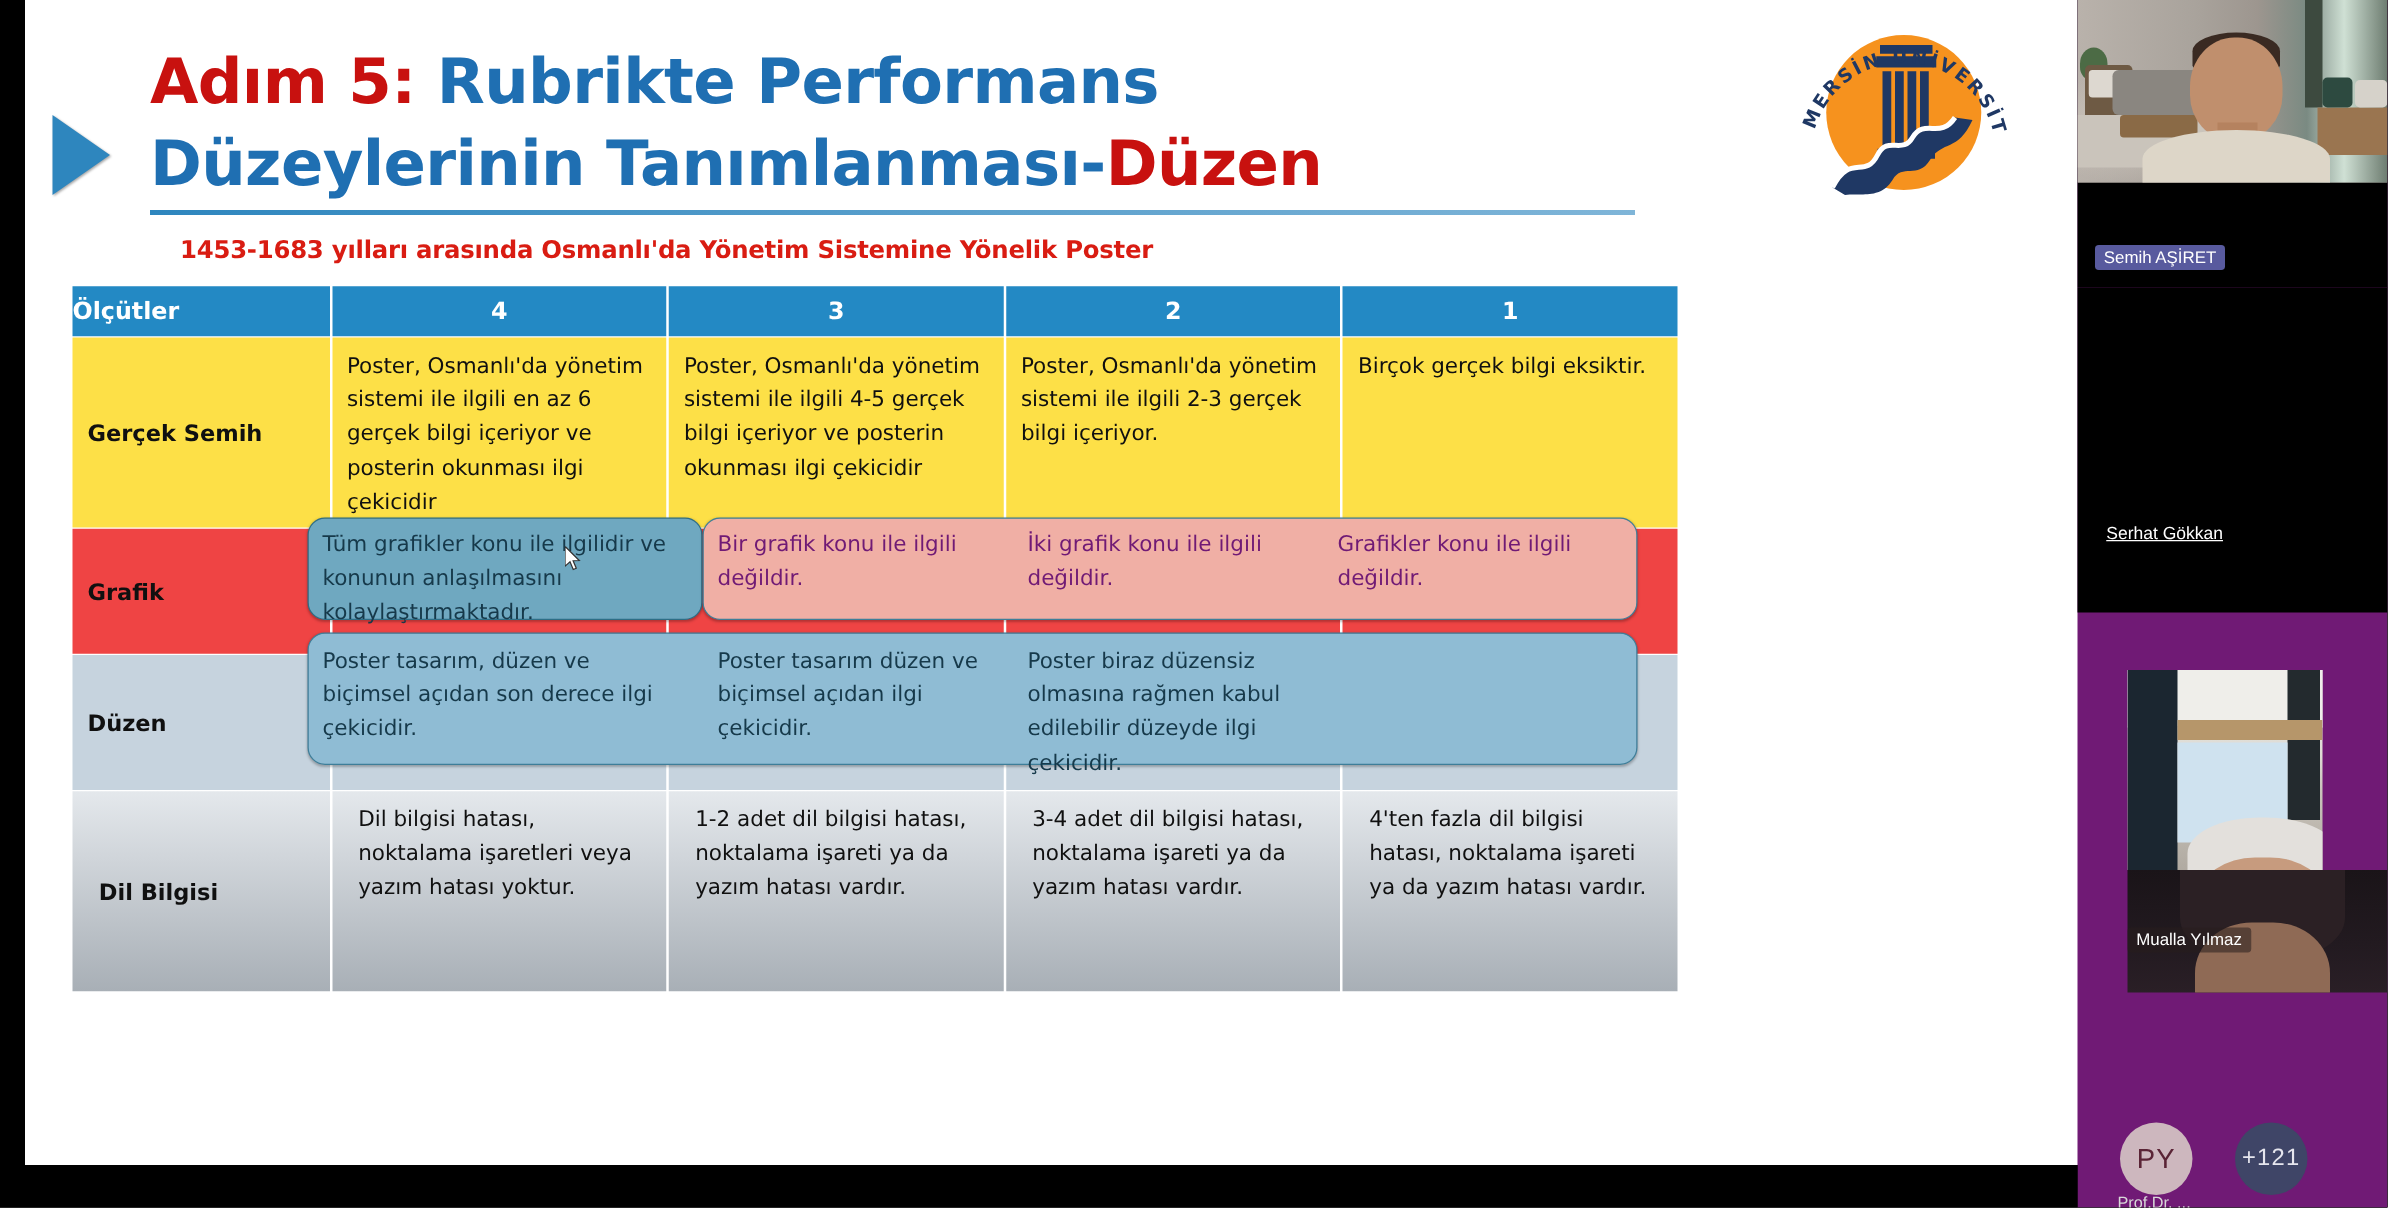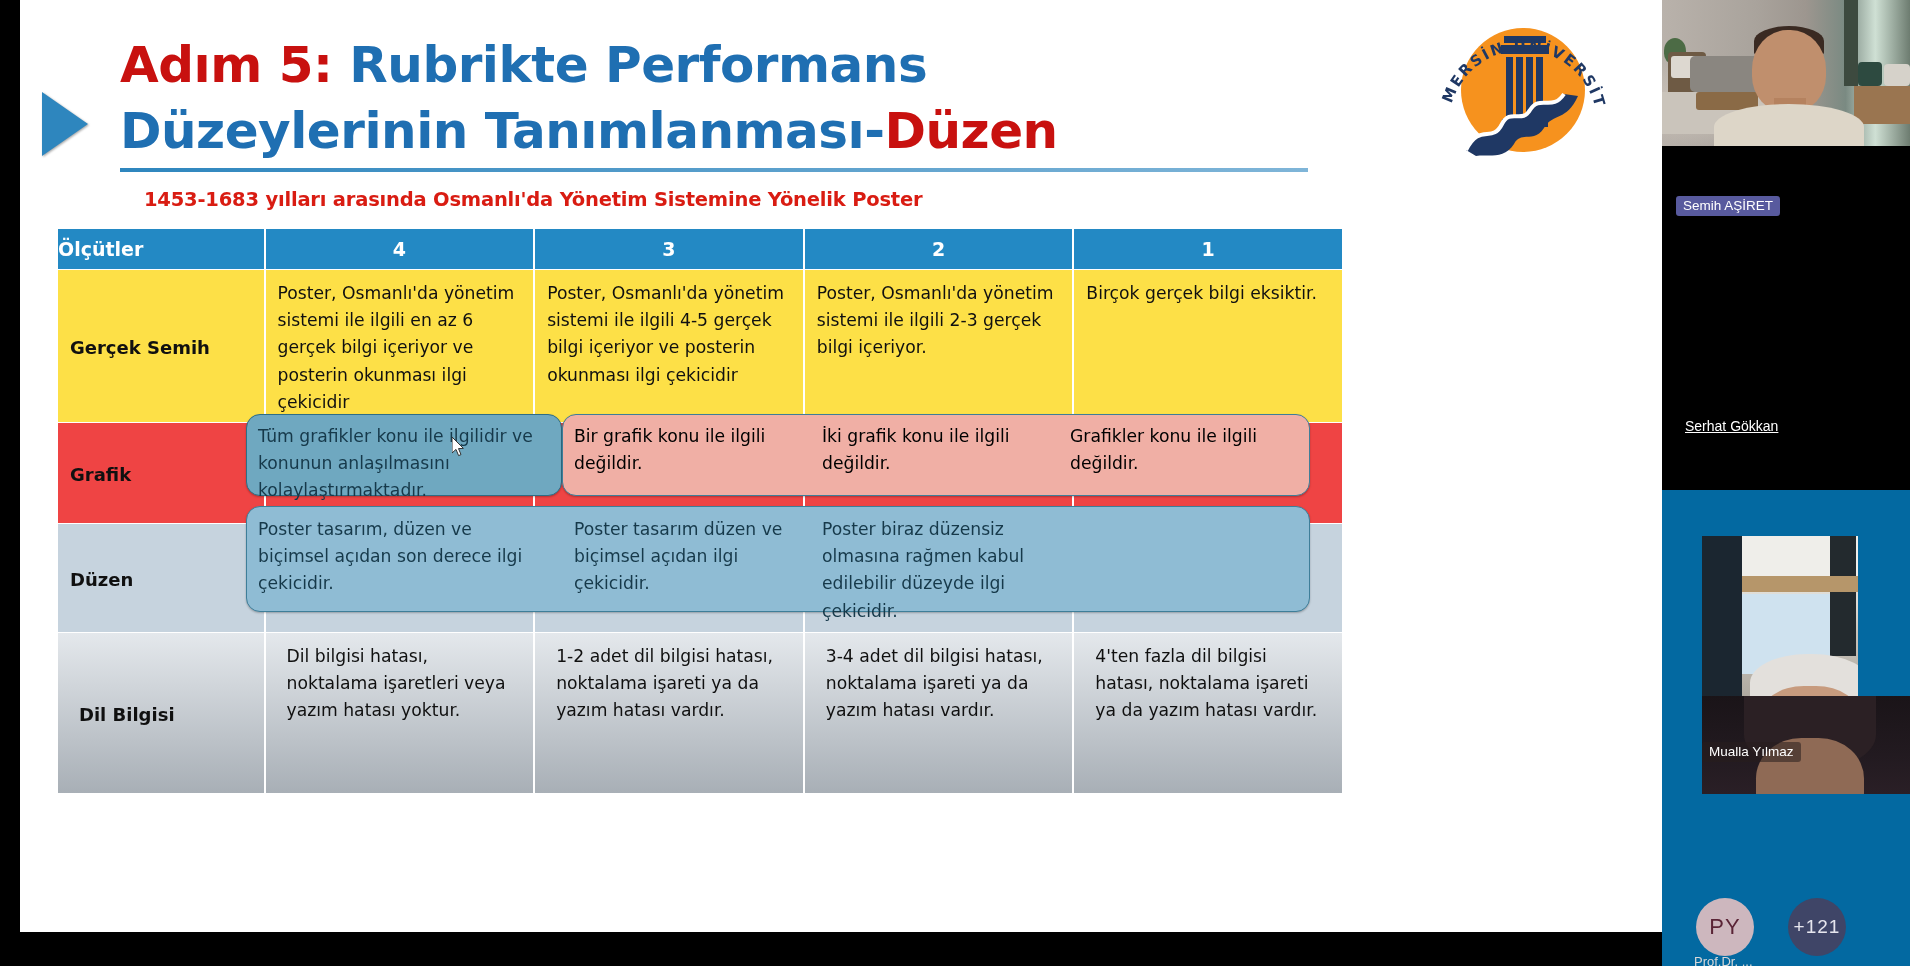--- a/index.html
+++ b/index.html
@@ -137,33 +137,33 @@
 
   
   .hl-text {
     position: absolute;
     font-family: "DejaVu Sans", sans-serif;
     font-size: 17.2px;
     line-height: 1.58;
     color: #16394A;
     pointer-events: none;
   }
-  .hl-text.dark { color: #000000; }
+  .hl-text.dark { color: #701a75; }
 
   
   .cursor {
     position: absolute; left: 432px; top: 437px;
     width: 14px; height: 20px; pointer-events: none;
   }
 
   
   #rail {
     position: absolute; left: 1662px; top: 0;
     width: 248px; height: 966px;
-    background: #0369a1;
+    background: #701a75;
   }
   .tile { position: absolute; left: 0; width: 248px; background: #000; overflow: hidden; }
 
   .vid { position: absolute; overflow: hidden; }
 
   .namebadge {
     position: absolute;
     font-family: "Liberation Sans", sans-serif;
     font-size: 13.5px;
     color: #ffffff;

